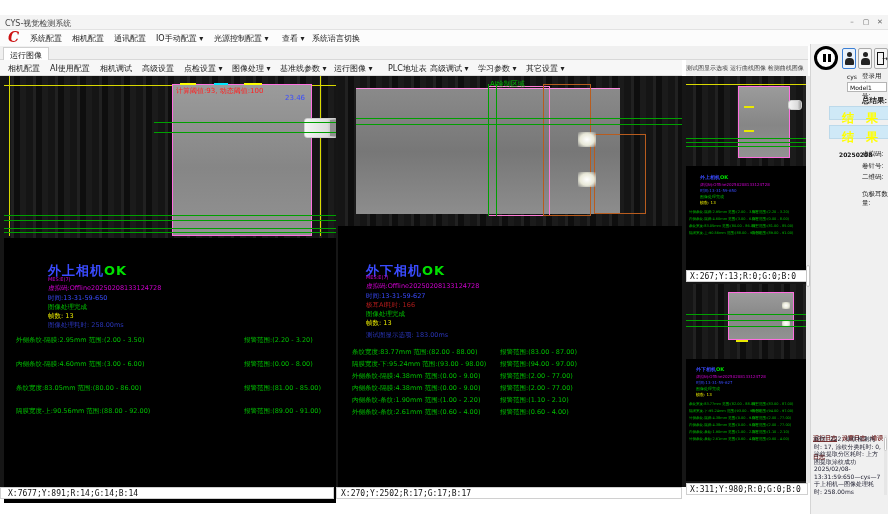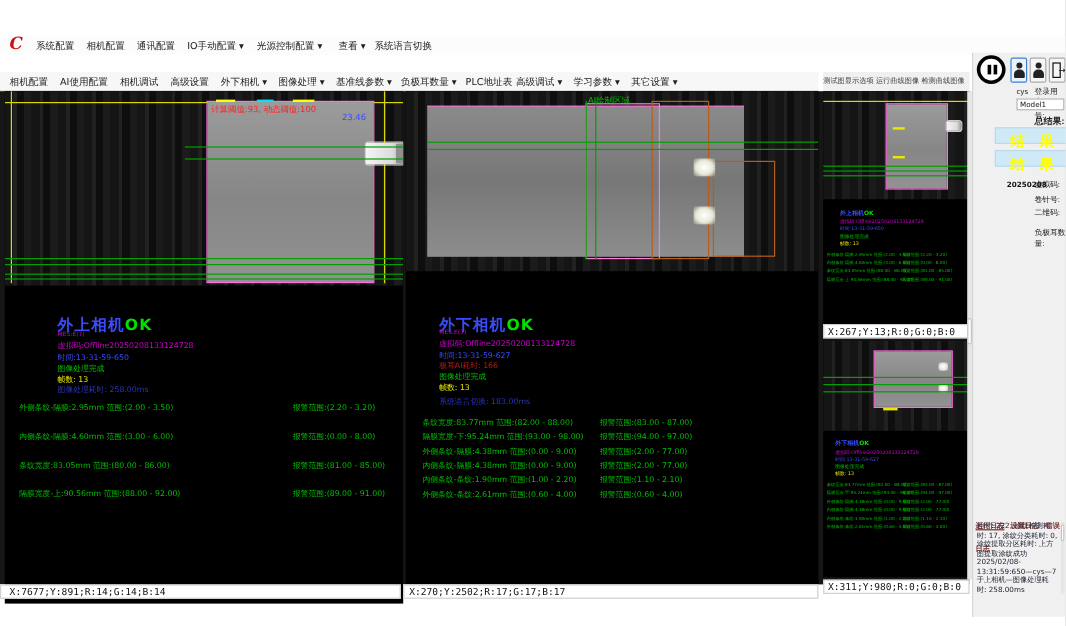--- a/index.html
+++ b/index.html
@@ -74,42 +74,51 @@
   .b-red { background:#ff3c00; color:#ffff33; }
   .status-text { top:3px; font-size:7px; color:#222; }
   .scroll-track { background:#e6e6e6; }
   .scroll-thumb { background:#fff; border:1px solid #c5c5c5; border-radius:2px; }
 </style>
 </head>
 <body>
 
 <div id="win">
 
+  <div class="abs" id="titlebar">
+    <span class="abs" id="title-text">CYS-视觉检测系统</span>
+    <span class="abs winctl" style="right:30px;">–</span>
+    <span class="abs winctl" style="right:16px;">▢</span>
+    <span class="abs winctl" style="right:2px;">✕</span>
+  </div>
 
   <div class="abs" id="menubar">
     <span class="abs" id="logo">C</span>
     <span class="abs menu-item" style="left:30px;text-align:right;">系统配置</span>
     <span class="abs menu-item" style="left:72px;">相机配置</span>
     <span class="abs menu-item" style="left:114px;">通讯配置</span>
     <span class="abs menu-item" style="left:156px;">IO手动配置 ▾</span>
     <span class="abs menu-item" style="left:214px;">光源控制配置 ▾</span>
     <span class="abs menu-item" style="left:282px;">查看 ▾</span>
     <span class="abs menu-item" style="left:312px;">系统语言切换</span>
   </div>
 
+  <div class="abs" id="tabstrip">
+    <span class="abs tab-active">运行图像</span>
+  </div>
 
   <div class="abs" id="toolbar">
     <span class="abs tool-item" style="left:8px;">相机配置</span>
     <span class="abs tool-item" style="left:50px;">AI使用配置</span>
     <span class="abs tool-item" style="left:100px;">相机调试</span>
     <span class="abs tool-item" style="left:142px;">高级设置</span>
-    <span class="abs tool-item" style="left:184px;">外下相机 ▾</span>
+    <span class="abs tool-item" style="left:184px;">点检设置 ▾</span>
     <span class="abs tool-item" style="left:232px;">图像处理 ▾</span>
     <span class="abs tool-item" style="left:280px;">基准线参数 ▾</span>
-    <span class="abs tool-item" style="left:334px;">负极耳数量 ▾</span>
+    <span class="abs tool-item" style="left:334px;">运行图像 ▾</span>
     <span class="abs tool-item" style="left:388px;">PLC地址表</span>
     <span class="abs tool-item" style="left:430px;">高级调试 ▾</span>
     <span class="abs tool-item" style="left:478px;">学习参数 ▾</span>
     <span class="abs tool-item" style="left:526px;">其它设置 ▾</span>
   </div>
 
   <div class="abs" id="main-bg"></div>
 
   <div class="abs panel" style="left:4px; top:76px; width:332px; height:427px;">
     <div class="abs stripes" style="left:0; top:0; width:332px; height:162px;"></div>
@@ -175,21 +184,21 @@
 
     <div class="abs cam-title" style="left:28px; top:186px;">
       <span>外下相机</span><span class="cam-ok">OK</span>
     </div>
     <span class="abs t-mag" style="left:28px; top:198px; font-size:5px;">MES:E(7)</span>
     <span class="abs t-mag" style="left:28px; top:206px;">虚拟码:Offline20250208133124728</span>
     <span class="abs t-blue" style="left:28px; top:216px;">时间:13-31-59-627</span>
     <span class="abs t-red" style="left:28px; top:225px; color:#b01b1b;">极耳AI耗时: 166</span>
     <span class="abs t-green" style="left:28px; top:234px;">图像处理完成</span>
     <span class="abs t-yellow" style="left:28px; top:243px;">帧数: 13</span>
-    <span class="abs t-blue" style="left:28px; top:255px; color:#2a35b8;">系统语言切换: 183.00ms</span>
+    <span class="abs t-blue" style="left:28px; top:255px; color:#2a35b8;">测试图显示选项: 183.00ms</span>
 
     <div class="abs mrow t-green" style="left:0; top:272px; width:344px;">
       <span style="left:14px;">条纹宽度:83.77mm 范围:(82.00 - 88.00)</span>
         <span style="left:162px;">报警范围:(83.00 - 87.00)</span>
       </div>
     <div class="abs mrow t-green" style="left:0; top:284px; width:344px;">
       <span style="left:14px;">隔膜宽度-下:95.24mm 范围:(93.00 - 98.00)</span>
         <span style="left:162px;">报警范围:(94.00 - 97.00)</span>
       </div>
     <div class="abs mrow t-green" style="left:0; top:296px; width:344px;">

